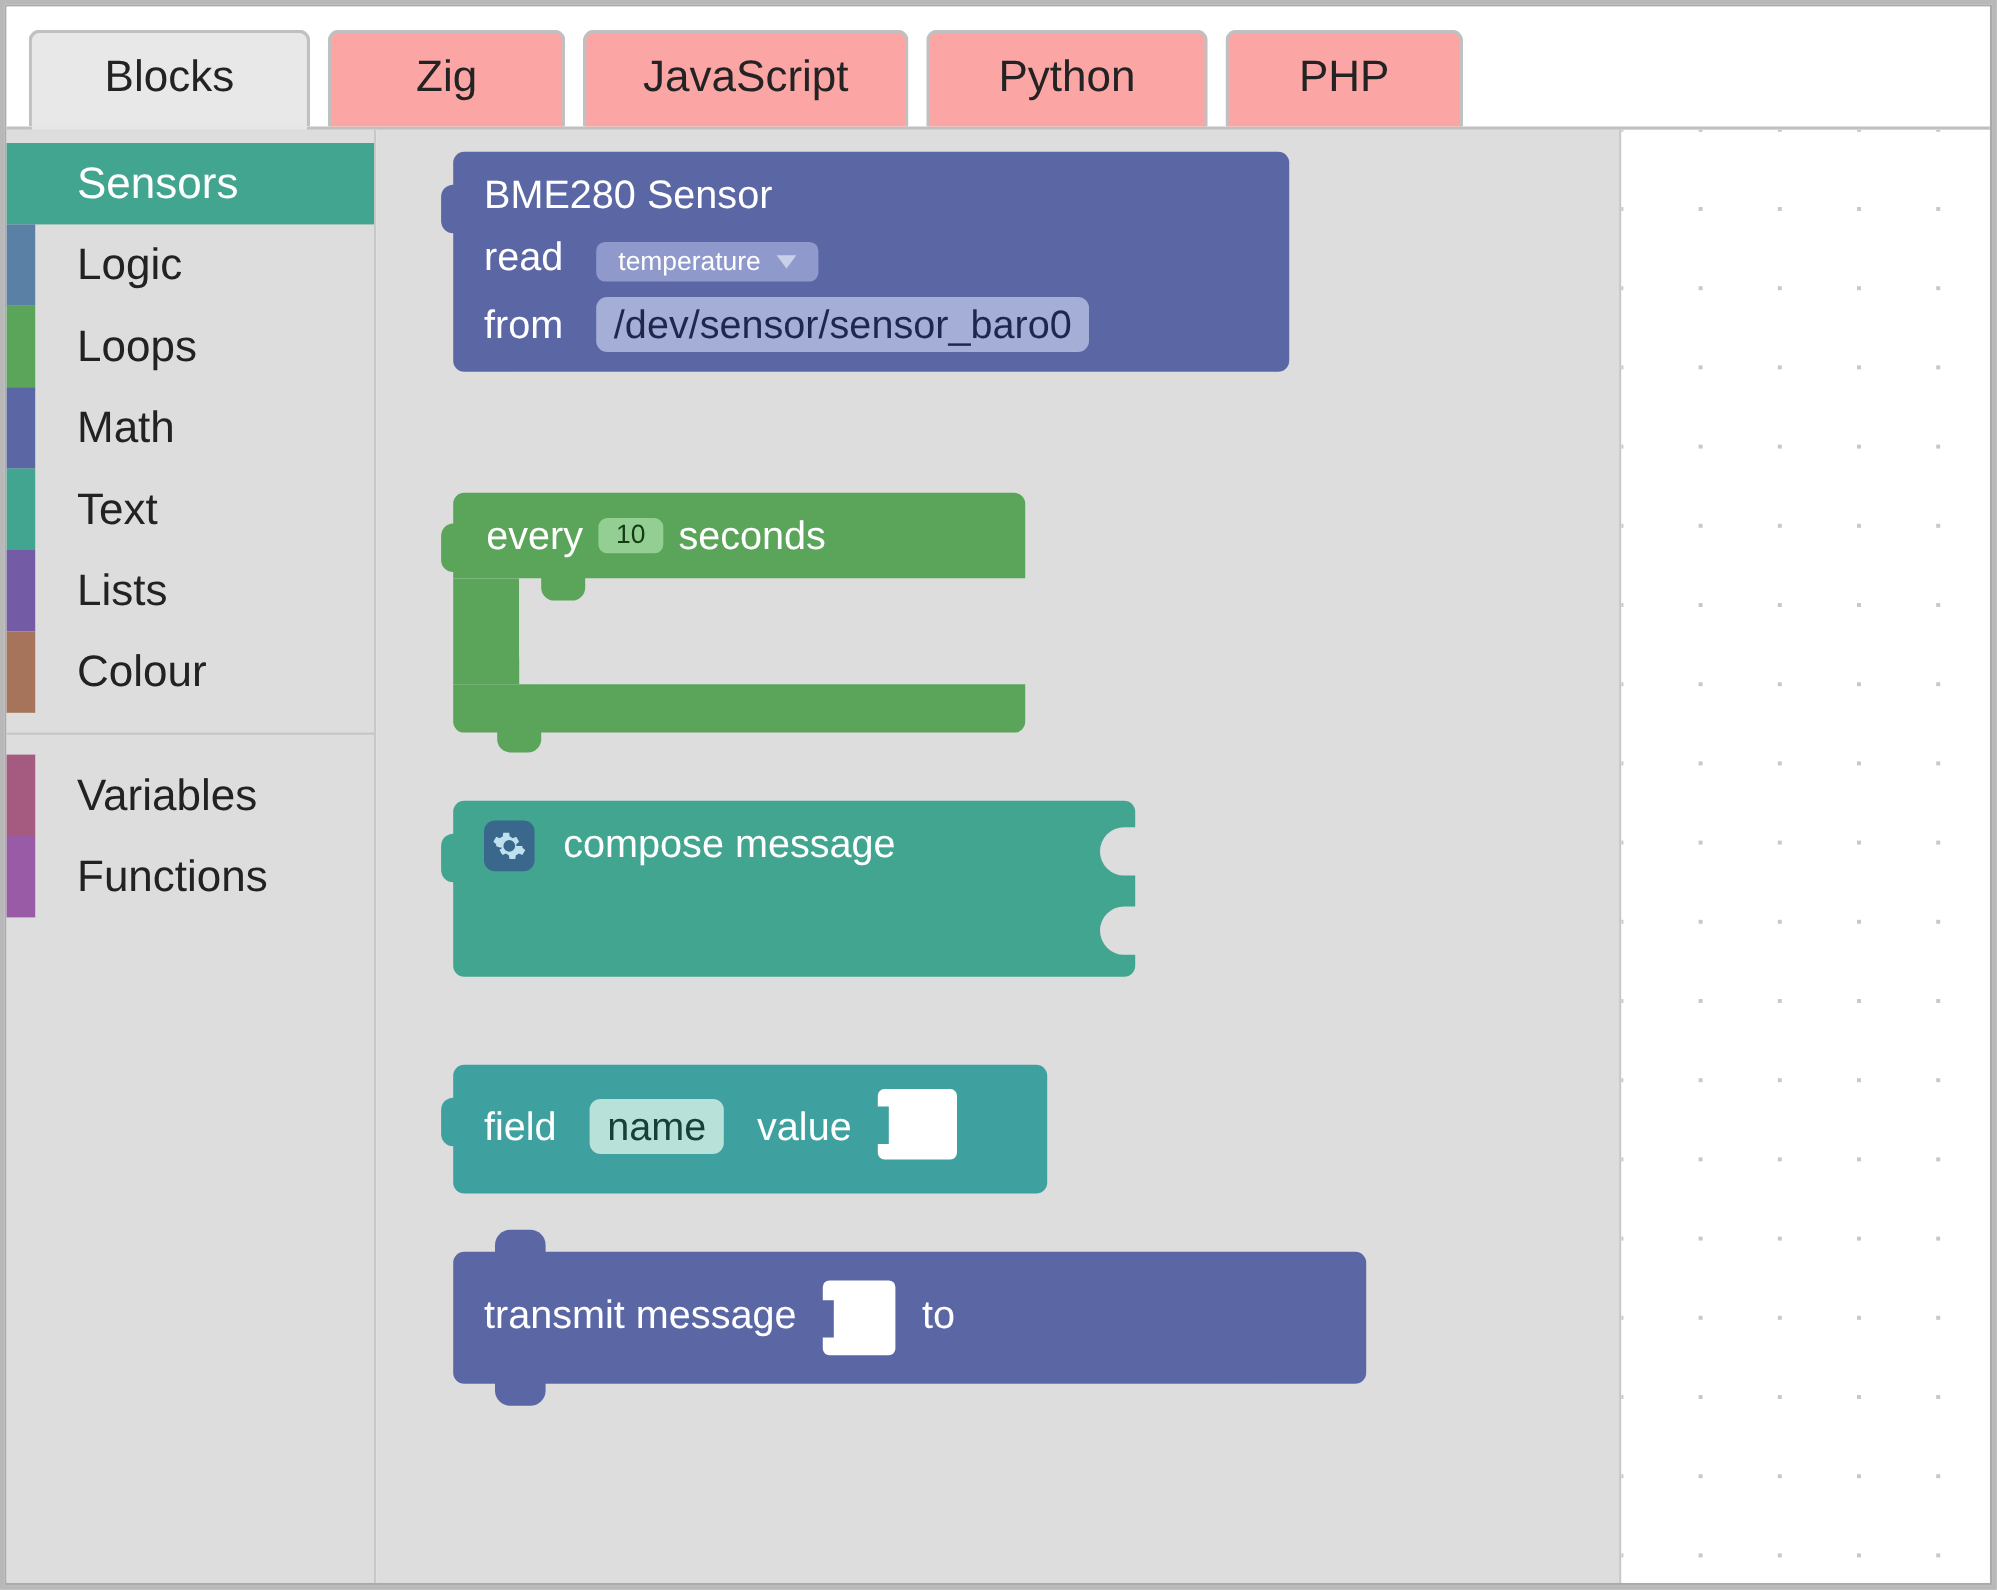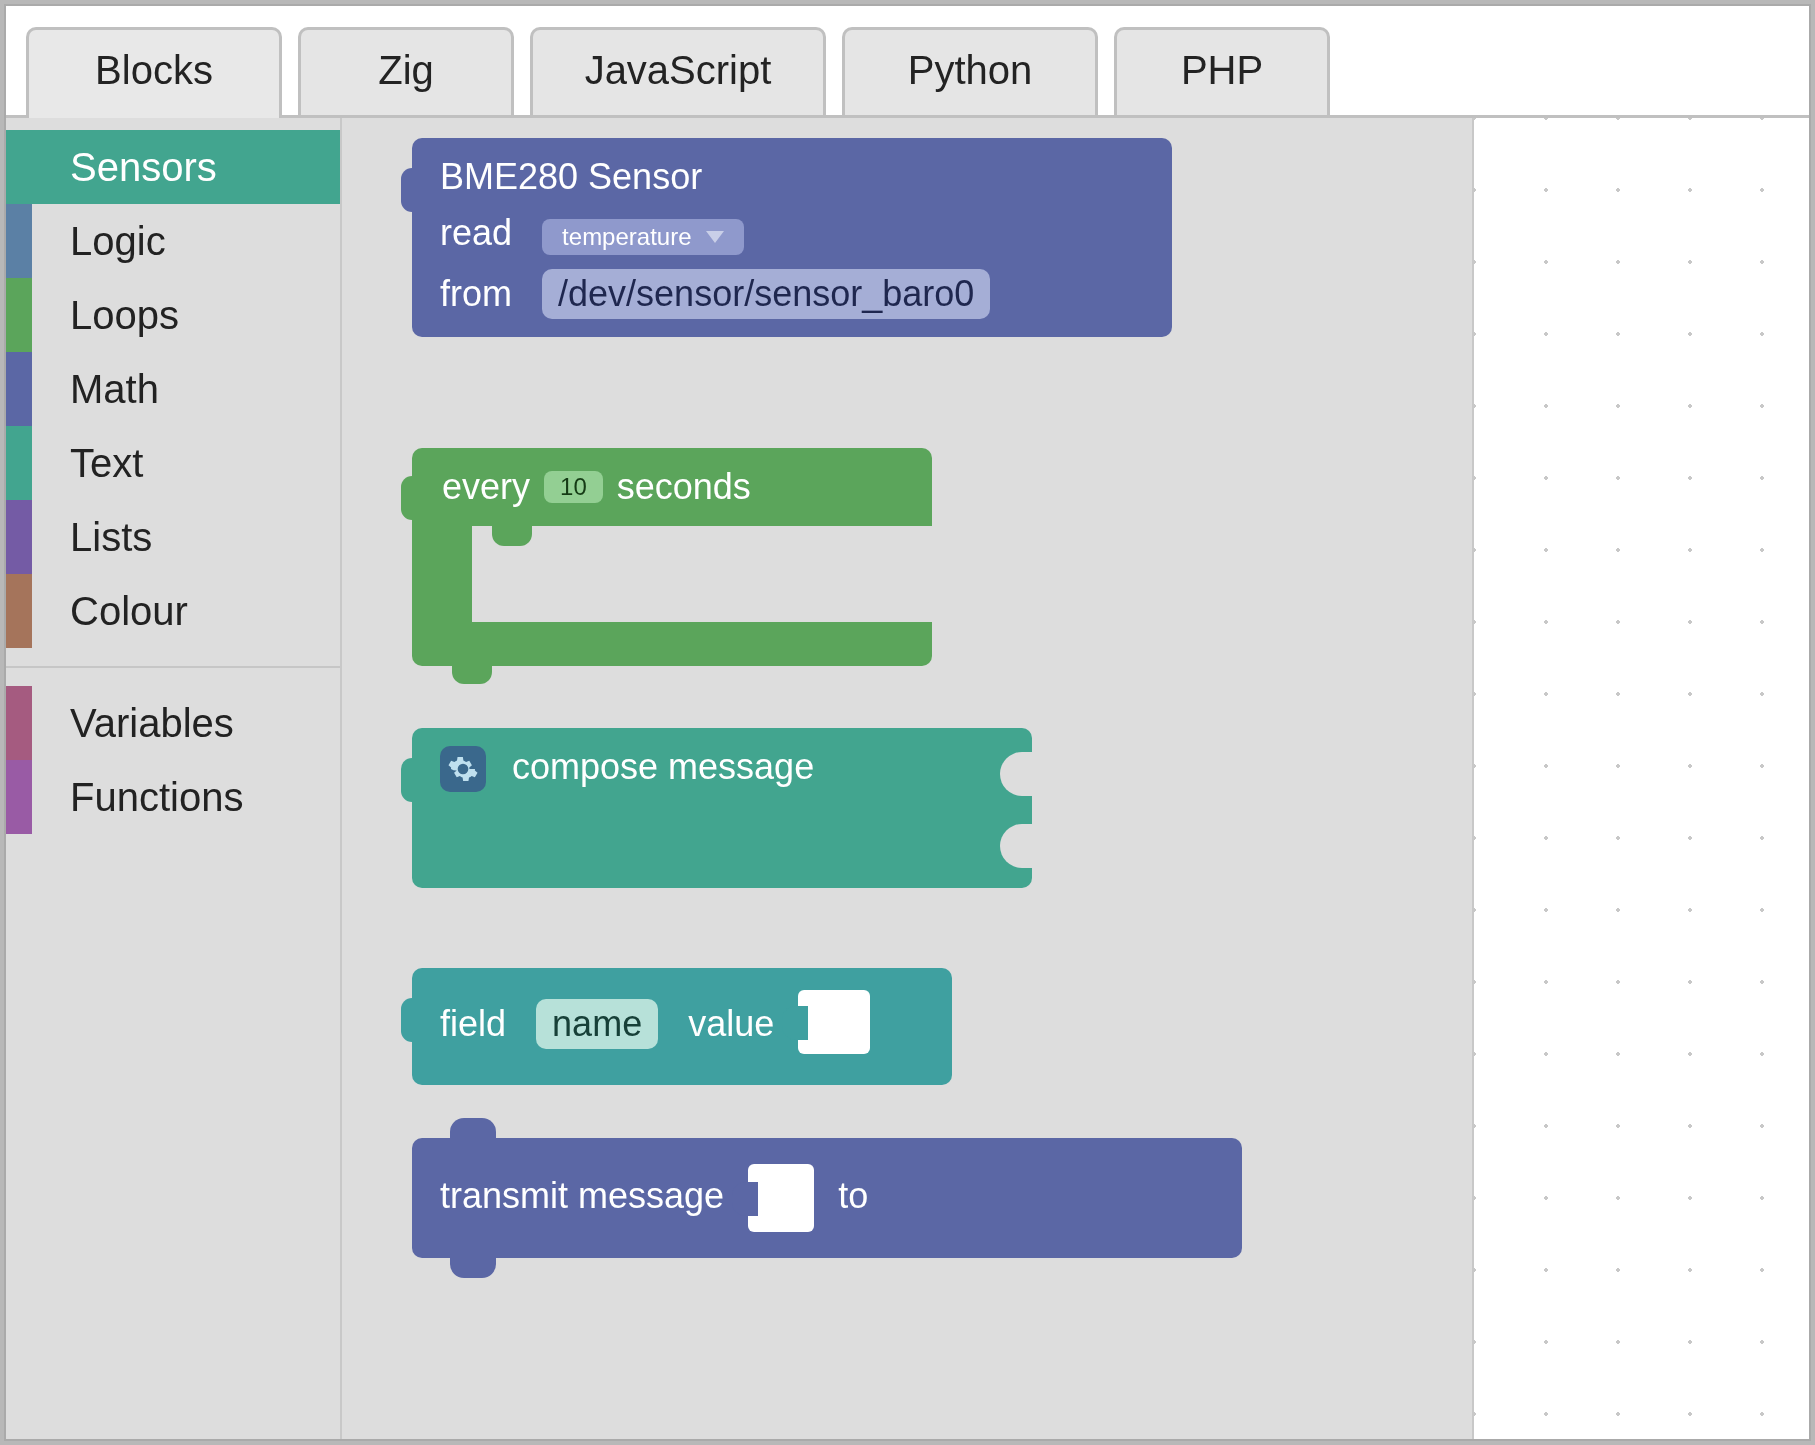--- a/index.html
+++ b/index.html
@@ -29,21 +29,21 @@
   }
   .tab {
     border: 3px solid #c0c0c0;
     border-bottom: none;
     border-top-left-radius: 10px;
     border-top-right-radius: 10px;
     padding: 18px 0 22px 0;
     text-align: center;
     font-size: 40px;
     color: #232323;
-    background: #e5e5e5;
+    background: #fca5a5;
     position: relative;
     cursor: pointer;
   }
   .tab.active {
     background: #e8e8e8;
     border-color: #c0c0c0;
   }
   .tab.active::after{
     content:"";
     position:absolute;

